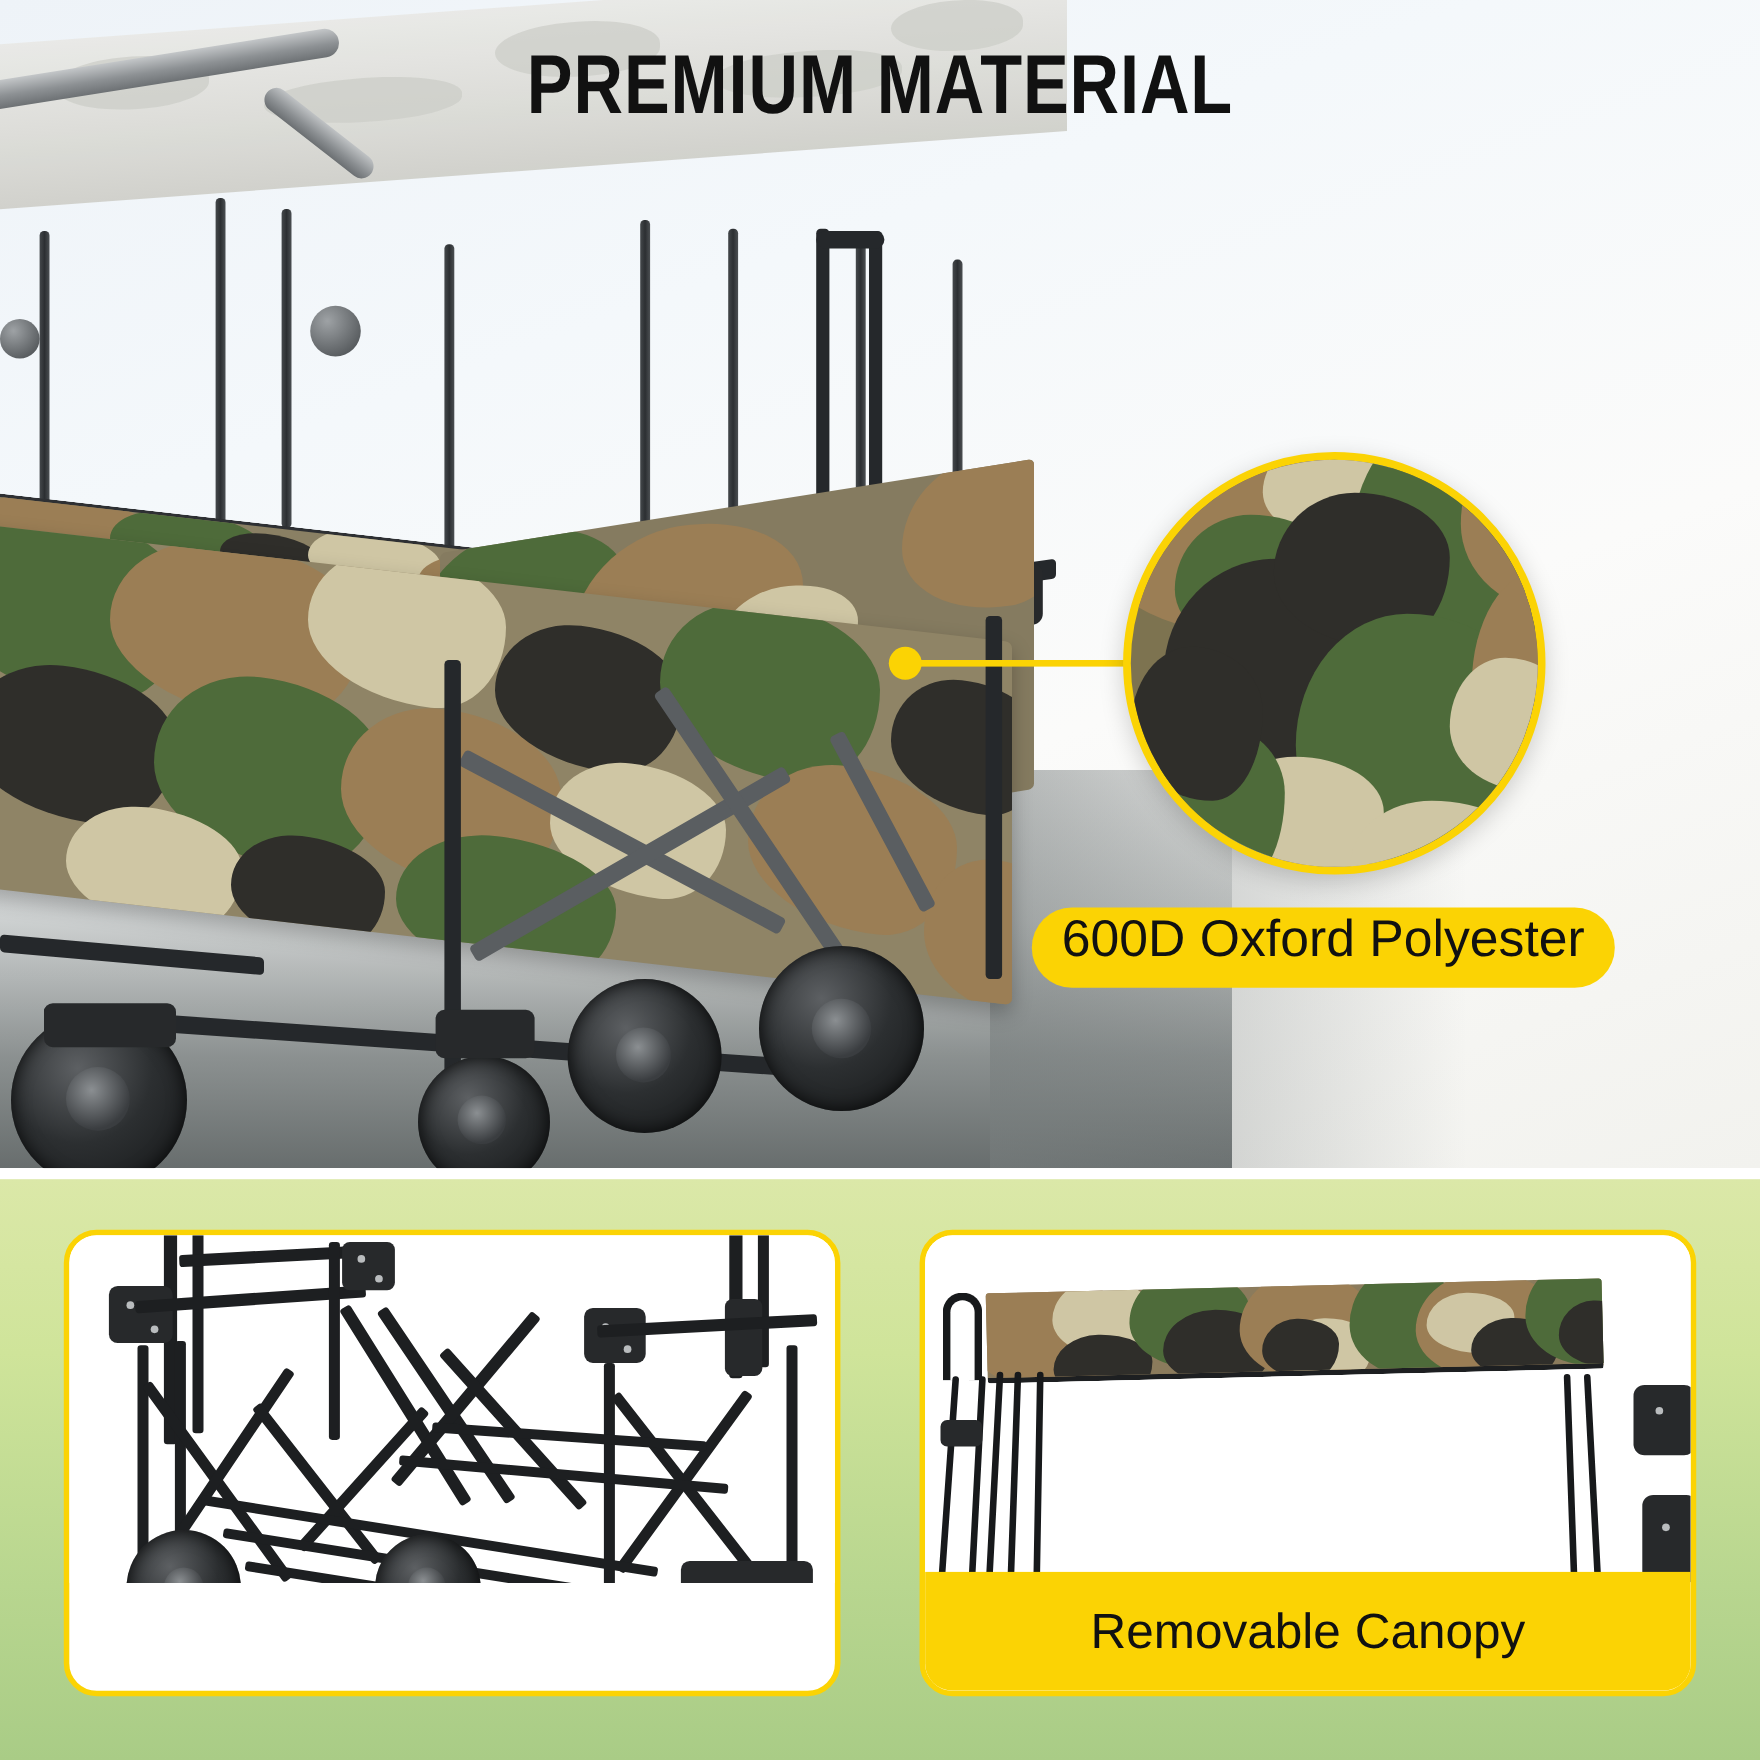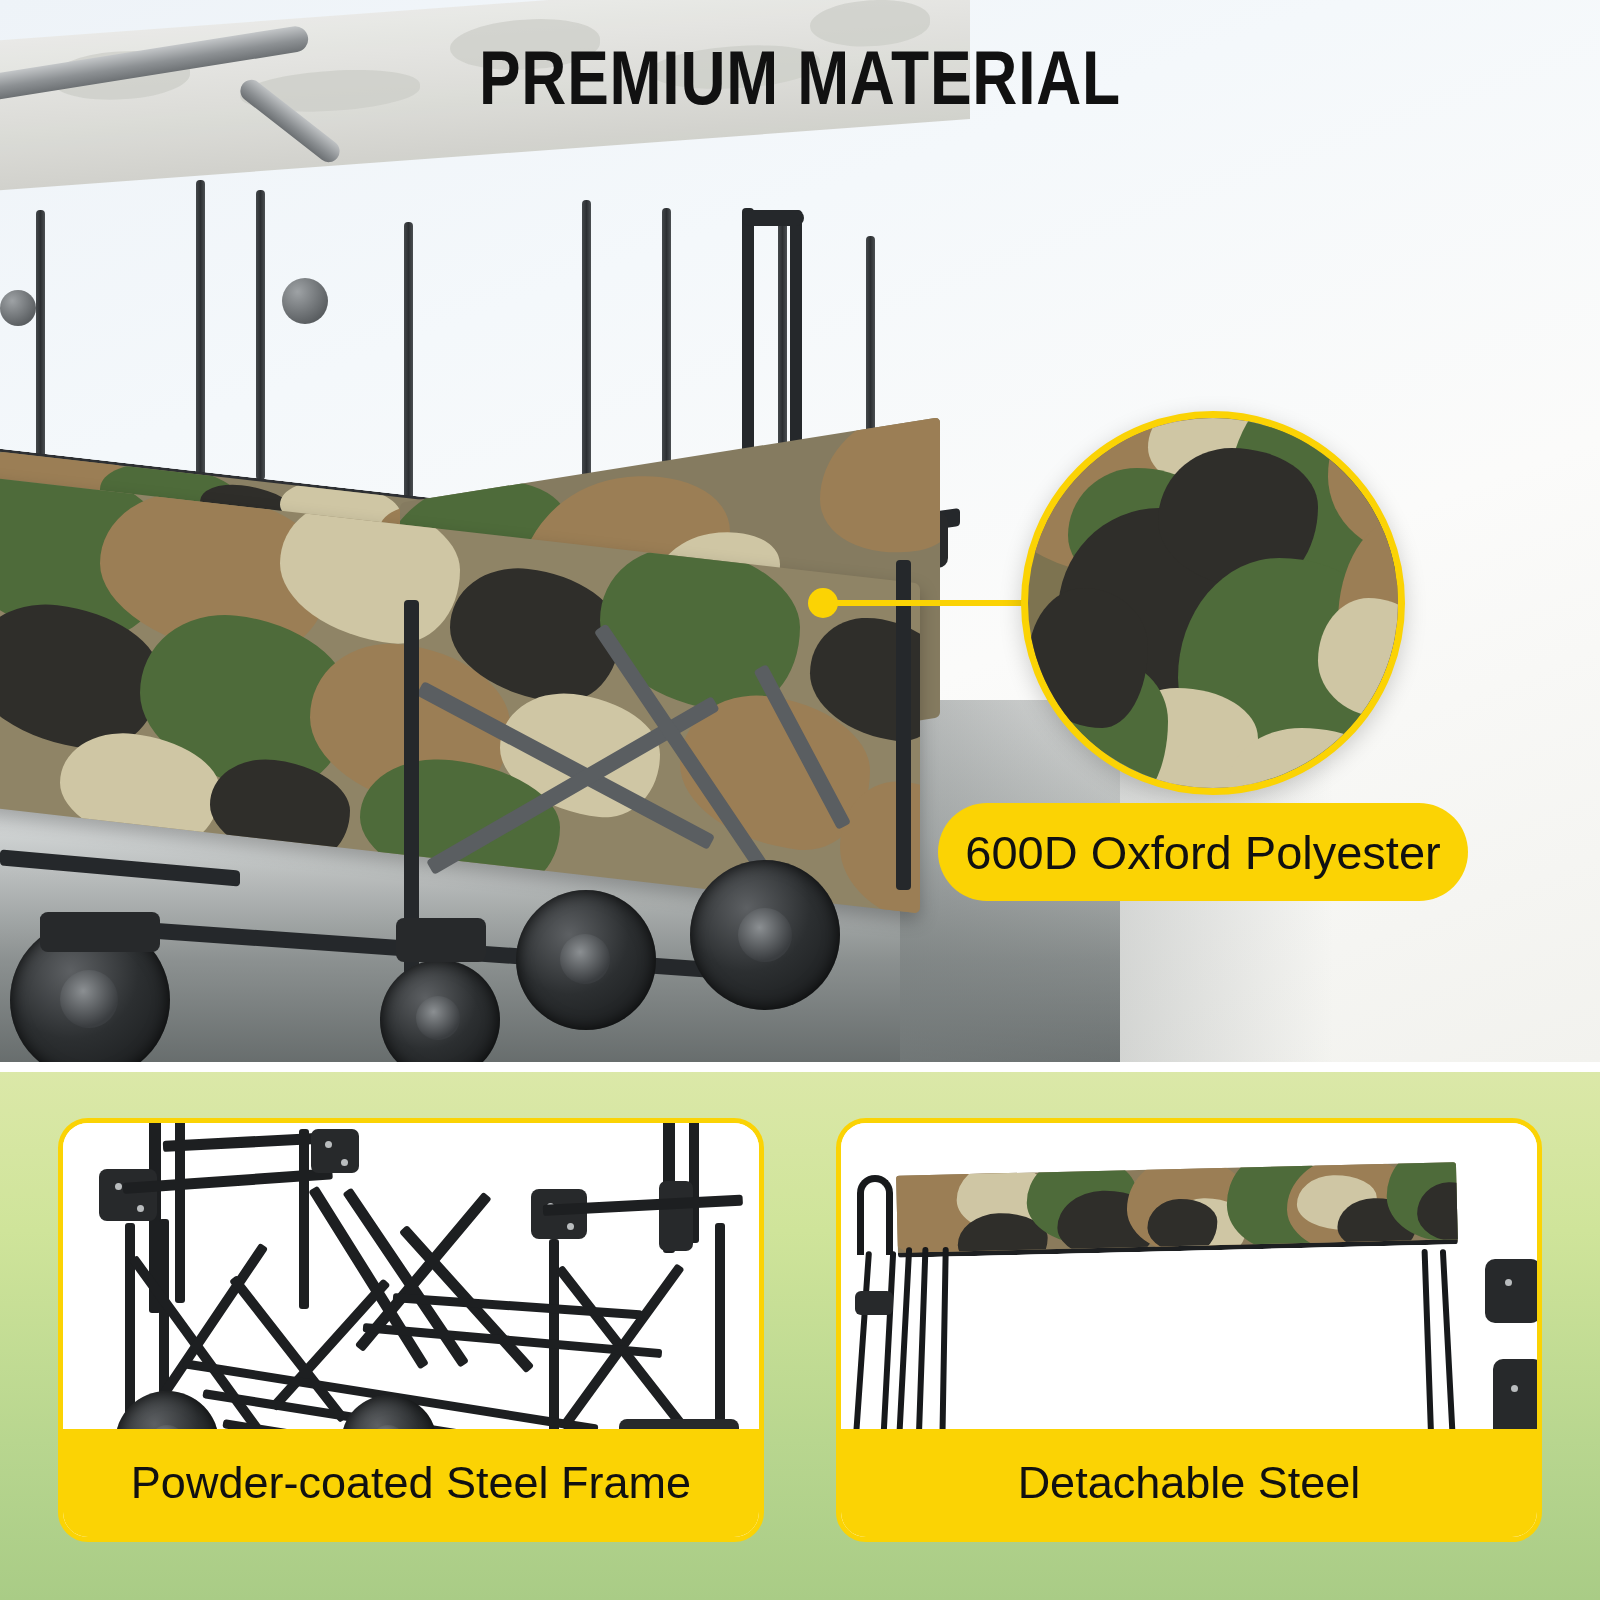--- a/index.html
+++ b/index.html
@@ -122,23 +122,23 @@
     position:absolute; left:822px; top:600px; width:205px; height:6px;
     background:#fbd304;
   }
   #callout-dot{
     position:absolute; left:808px; top:588px; width:30px; height:30px;
     border-radius:50%; background:#fbd304;
   }
 
   
   #pill-600d{
-    position:absolute; left:938px; top:803px; width:530px; height:98px;
+    position:absolute; left:938px; top:825px; width:530px; height:73px;
     background:#fbd304; border-radius:49px;
-    display:flex; align-items:center; justify-content:center;
+    display:flex; justify-content:center;
   }
   #pill-600d span{ font-size:47px; color:#111; white-space:nowrap; }
   #removable{
     position:absolute; left:938px; top:935px; width:530px; height:62px;
     display:flex; align-items:center; justify-content:center;
     font-size:46px; font-weight:bold; color:#0b0b0b; white-space:nowrap;
     text-shadow:
       -3px -3px 0 #fff, 3px -3px 0 #fff, -3px 3px 0 #fff, 3px 3px 0 #fff,
       0 -4px 0 #fff, 0 4px 0 #fff, -4px 0 0 #fff, 4px 0 0 #fff;
   }
@@ -371,23 +371,20 @@
     <div class="fbar" style="left:160px;top:296px;width:420px;height:9px;transform:rotate(9deg);transform-origin:left center;"></div>
     <div class="fbar" style="left:300px;top:200px;width:300px;height:9px;transform:rotate(5deg);transform-origin:left center;"></div>
     <div class="fbar" style="left:330px;top:170px;width:250px;height:9px;transform:rotate(4deg);transform-origin:left center;"></div>
 
     <div class="wheel" style="left:52px;top:268px;width:104px;height:104px;"></div>
     <div class="hub" style="left:86px;top:302px;width:36px;height:36px;"></div>
     <div class="wheel" style="left:278px;top:272px;width:96px;height:96px;"></div>
     <div class="hub" style="left:308px;top:302px;width:34px;height:34px;"></div>
     <div class="fjoint" style="left:556px;top:296px;width:120px;height:30px;border-radius:8px;"></div>
   </div>
-  <div class="card-caption">
-    <span>Powder-coated Steel Frame</span>
-  </div>
 </div>
 
 <div id="card-right" class="card">
   <div class="card-photo">
 
     <div id="canopy-fabric">
       <div class="camo">
         <div class="blob t" style="left:-20px;top:-20px;width:140px;height:110px;"></div>
         <div class="blob c" style="left:60px;top:-10px;width:90px;height:70px;"></div>
         <div class="blob k" style="left:60px;top:40px;width:90px;height:60px;"></div>
@@ -415,15 +412,15 @@
     <div class="cpole" style="left:18px;top:128px;height:200px;transform:rotate(4deg);"></div>
     <div class="cpole" style="left:44px;top:128px;height:200px;transform:rotate(3deg);"></div>
     <div class="fjoint" style="left:14px;top:168px;width:38px;height:24px;border-radius:6px;"></div>
 
     <div class="fjoint" style="left:644px;top:136px;width:56px;height:64px;border-radius:10px;"></div>
     <div class="rivet" style="left:664px;top:156px;"></div>
     <div class="fjoint" style="left:652px;top:236px;width:50px;height:80px;border-radius:10px;"></div>
     <div class="rivet" style="left:670px;top:262px;"></div>
   </div>
   <div class="card-caption">
-    <span>Detachable Steel</span>
+    <span>Removable Canopy</span>
   </div>
 </div>
 
 </body></html>

